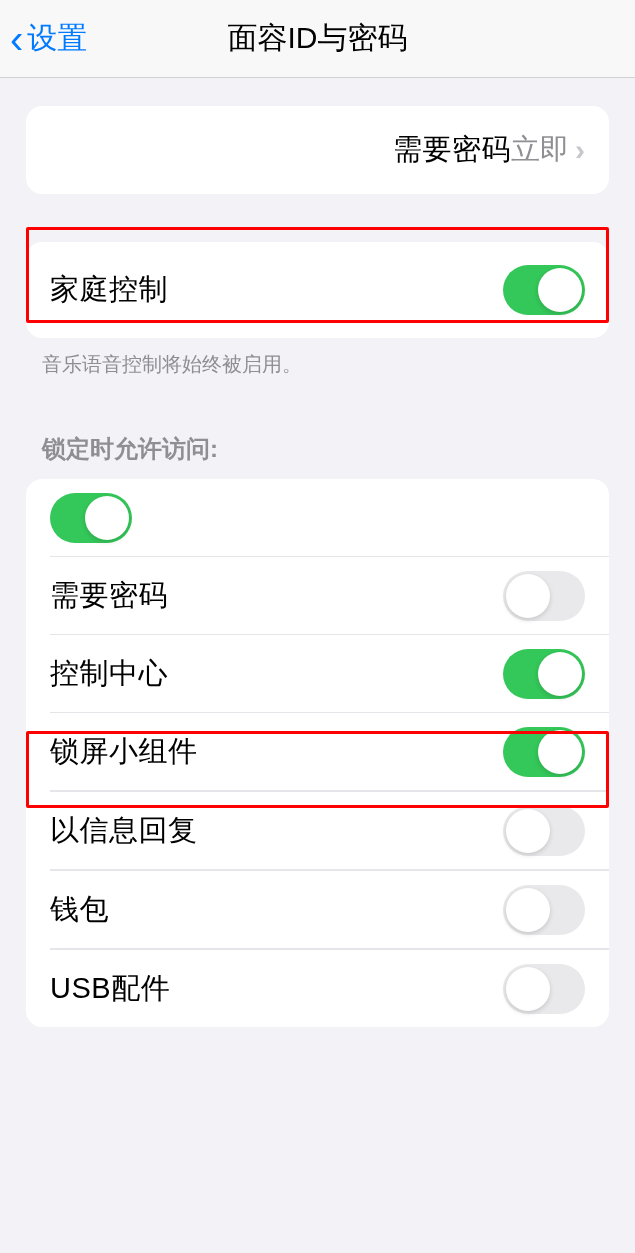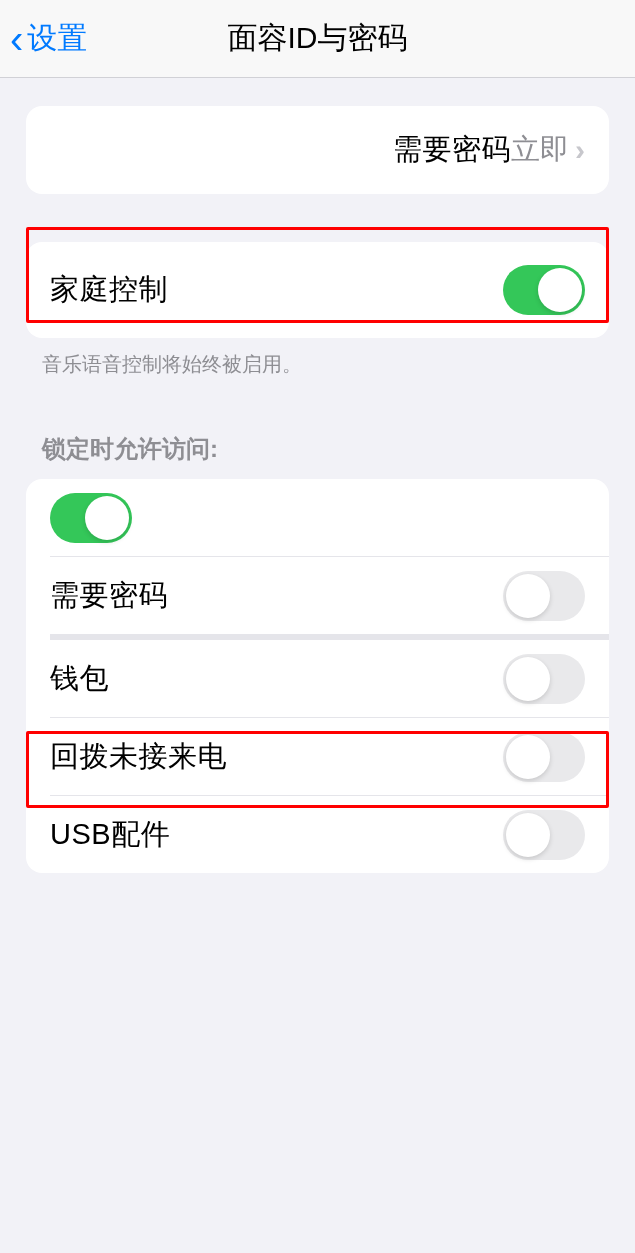--- a/index.html
+++ b/index.html
@@ -199,38 +199,50 @@
         </div>
       </div>
       <div class="divider"></div>
       <div class="row">
         <span class="row-label">需要密码</span>
         <div class="toggle toggle-off">
           <div class="toggle-knob"></div>
         </div>
       </div>
       <div class="divider"></div>
-      <div class="divider"></div>
-      <div class="divider"></div>
-      <div class="divider"></div>
+      <div class="row">
+        <span class="row-label">控制中心</span>
+        <div class="toggle toggle-on">
+          <div class="toggle-knob"></div>
+        </div>
+      </div>
+      <div class="divider"></div>
+      <div class="row">
+        <span class="row-label">锁屏小组件</span>
+        <div class="toggle toggle-on">
+          <div class="toggle-knob"></div>
+        </div>
+      </div>
+      <div class="divider"></div>
+      <div class="divider"></div>
+      <div class="row">
+        <span class="row-label">以信息回复</span>
+        <div class="toggle toggle-off">
+          <div class="toggle-knob"></div>
+        </div>
+      </div>
       <div class="divider"></div>
       <div class="divider"></div>
       <div class="row">
         <span class="row-label">钱包</span>
         <div class="toggle toggle-off">
           <div class="toggle-knob"></div>
         </div>
       </div>
       <div class="divider"></div>
-      <div class="row">
-        <span class="row-label">回拨未接来电</span>
-        <div class="toggle toggle-off">
-          <div class="toggle-knob"></div>
-        </div>
-      </div>
       <div class="divider"></div>
       <div class="row">
         <span class="row-label">USB配件</span>
         <div class="toggle toggle-off">
           <div class="toggle-knob"></div>
         </div>
       </div>
     </div>
 
 </div>

